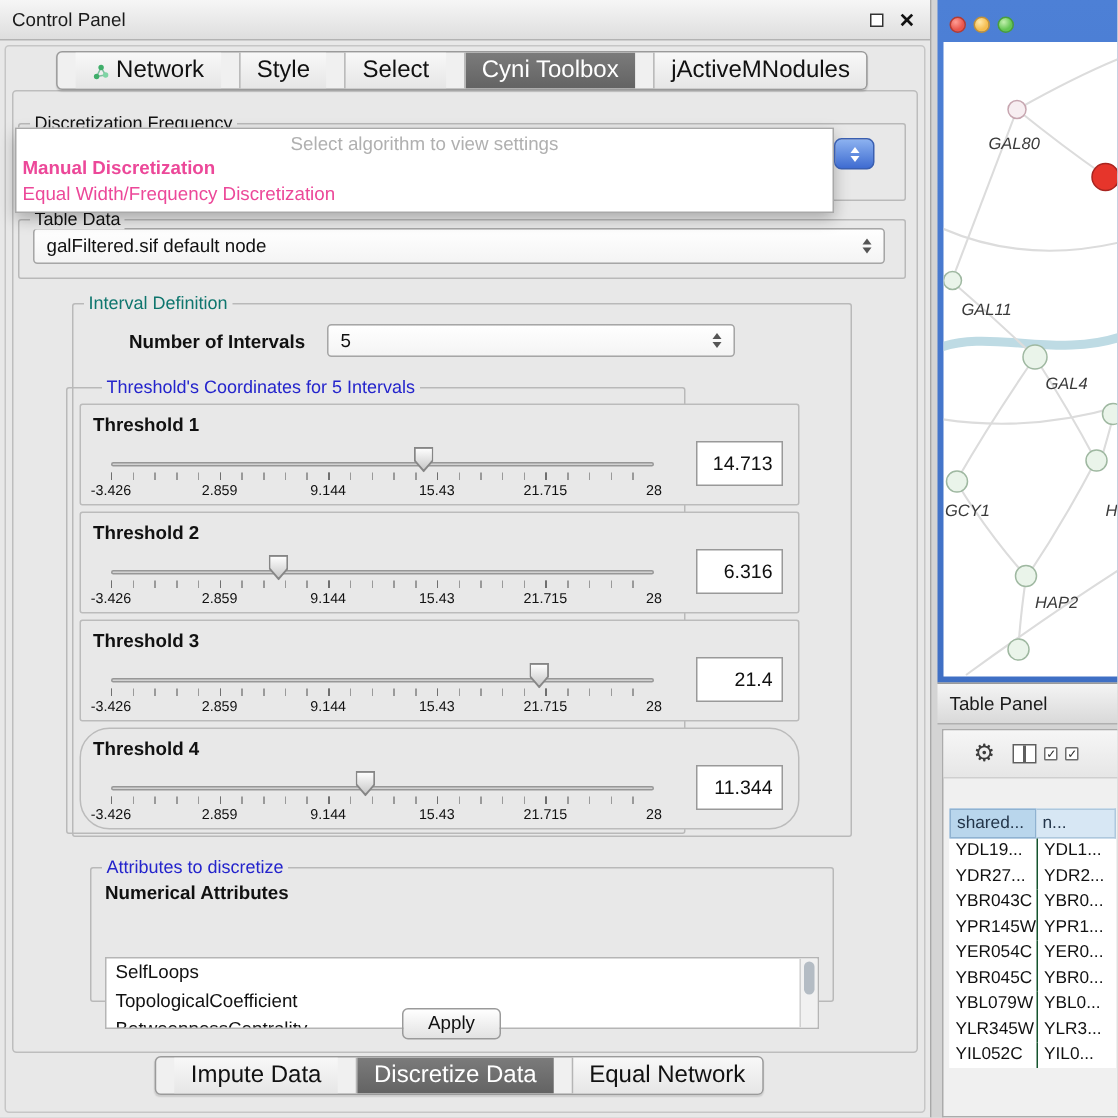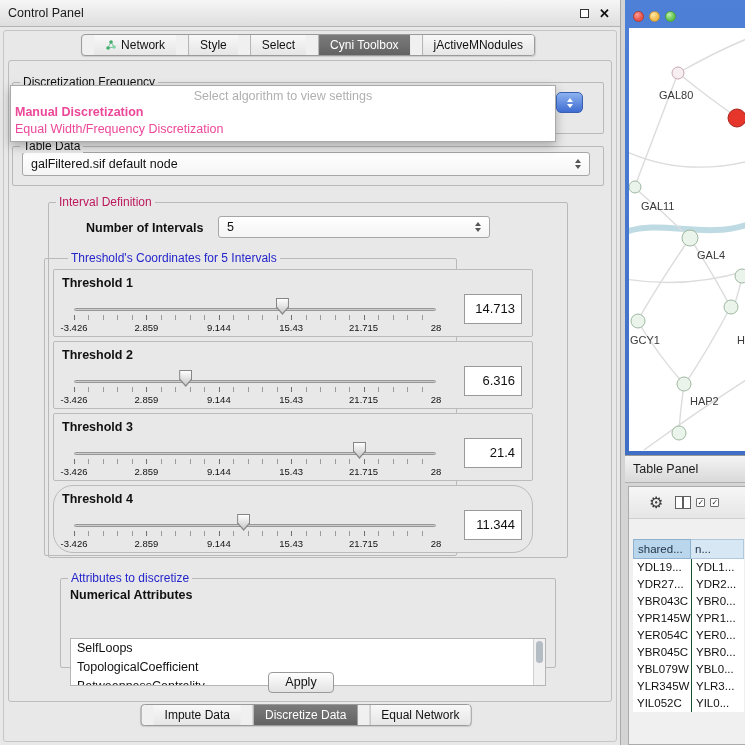--- a/index.html
+++ b/index.html
@@ -19,32 +19,32 @@
   .win-close { font-size:13px; font-weight:bold; color:#111; line-height:27px; }
 
   .cp-border { position:absolute; left:3px; top:30px; width:614px; height:712px;
                border:1px solid #c6c6c6; border-radius:3px; }
   .tab-content-border { position:absolute; left:8px; top:60px; width:604px; height:642px;
                border:1px solid #bdbdbd; border-radius:3px; }
 
   
   .seg-tabs { position:absolute; display:flex; border:1px solid #9a9a9a; border-radius:4px;
               overflow:hidden; background:#f0f0f0; box-shadow:0 1px 1px rgba(0,0,0,.12); }
-  .seg-tabs .tab { display:flex; align-items:center; gap:4px; padding:3px 11px; font-size:12px;
+  .seg-tabs .tab { display:flex; align-items:center; gap:4px; padding:3px 11px; font-size:16px;
               color:#111; background:linear-gradient(#f8f8f8,#e6e6e6); border-left:1px solid #b5b5b5;
               white-space:nowrap; cursor:default;margin-left:12px; }
   .seg-tabs .tab:first-child { border-left:none; }
   .seg-tabs .tab.selected { background:linear-gradient(#7b7b7b,#636363); color:#fff; }
   #top-tabs { left:308px; top:34px; transform:translateX(-50%); }
   #bottom-tabs { left:306px; top:704px; transform:translateX(-50%); }
 
   
   .group { position:absolute; border:1px solid #b9b9b9; border-radius:2px; }
   .group-title { position:absolute; font-size:12px; background:#e8e8e8; padding:0 3px; z-index:2; color:#111; }
-  .group-title.green { color:#be185d; }
+  .group-title.green { color:#0f766e; }
   .group-title.blue  { color:#2424cc; }
 
   
   .combo { position:absolute; background:linear-gradient(#ffffff,#f4f4f4); border:1px solid #a6a6a6;
            border-radius:3px; font-size:12.5px; color:#111; display:flex; align-items:center; }
   .combo .combo-text { padding-left:8px; flex:1; overflow:hidden; white-space:nowrap; }
   .spinner { width:14px; display:flex; flex-direction:column; align-items:center; margin-right:4px; }
   .spinner .arr-up { width:0; height:0; border-left:3.5px solid transparent; border-right:3.5px solid transparent;
                      border-bottom:4.5px solid #555; margin-bottom:2px; }
   .spinner .arr-dn { width:0; height:0; border-left:3.5px solid transparent; border-right:3.5px solid transparent;
@@ -94,21 +94,21 @@
   .attr-scrollbar { position:absolute; right:0; top:0; width:12px; height:100%;
                background:#f1f1f1; border-left:1px solid #d0d0d0; }
   .attr-thumb { position:absolute; left:2px; top:2px; width:7px; height:22px; background:#b4bcc4; border-radius:4px; }
 
   .apply-btn { position:absolute; left:268px; top:672px; width:66px; height:21px;
                background:linear-gradient(#ffffff,#e2e2e2); border:1px solid #9a9a9a; border-radius:4px;
                font-size:12.5px; color:#111; text-align:center; line-height:19px; }
 
   
   .network-window { position:absolute; left:625px; top:0; width:120px; height:455px;
-                    background:linear-gradient(#4d80d6,#3f6fc4); }
+                    background:linear-gradient(#4d80d6,#3f6fc4);font-style:italic; }
   .traffic { position:absolute; top:11px; width:11px; height:11px; border-radius:50%; }
   .tl-red    { left:8px;  background:radial-gradient(circle at 35% 30%, #ff9d94, #e9564c 60%); border:1px solid #b23c33; }
   .tl-yellow { left:24px; background:radial-gradient(circle at 35% 30%, #ffe8a8, #f5bd4f 60%); border:1px solid #c0913a; }
   .tl-green  { left:40px; background:radial-gradient(circle at 35% 30%, #c2f0ae, #64c653 60%); border:1px solid #4a9e3c; }
   .net-canvas { position:absolute; left:4px; top:28px; width:116px; height:423px; background:#fff; overflow:hidden; }
 
   
   .table-panel-bar { position:absolute; left:625px; top:455px; width:120px; height:28px;
                      background:linear-gradient(#f4f4f4,#d9d9d9); border-top:1px solid #9a9a9a;
                      border-bottom:1px solid #b0b0b0; font-size:12.5px; color:#1a1a1a;

